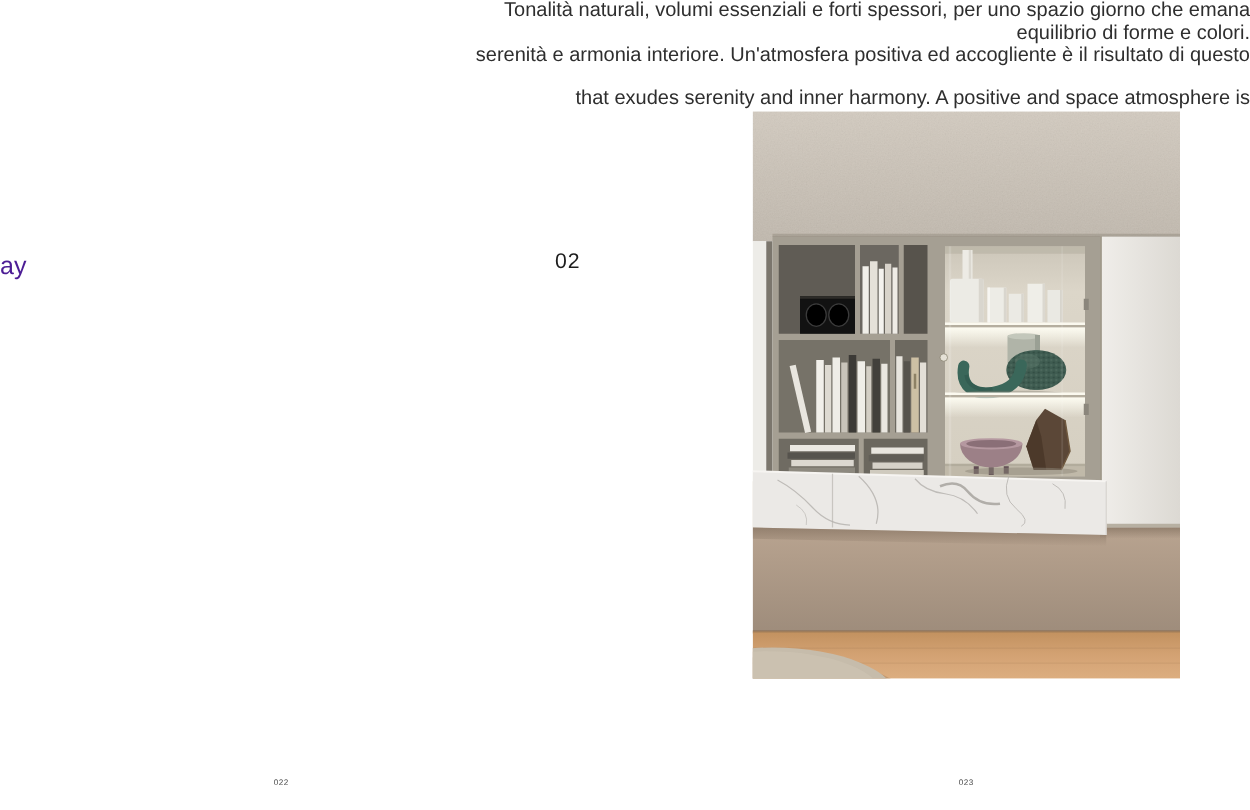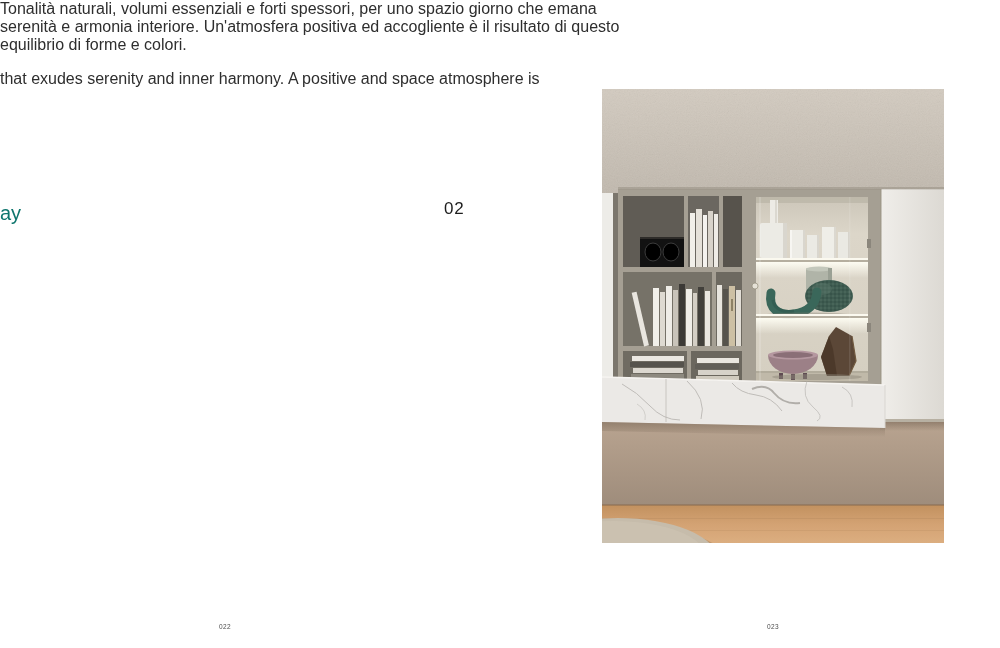--- a/index.html
+++ b/index.html
@@ -1,41 +1,41 @@
 <!DOCTYPE html>
 <html style="--page_bg: #ffffff; --text: #2e2e2e; --upper_wall: #cbc3b8; --lower_wall: #b7a18c; --floor_wood: #d0a173; --unit_frame: #a59f93; --cabinet_interior: #d8d2c5; --marble: #ebe9e6; --side_panel: #e9e7e2; --teal_accent: #3a675a;"><head>
 <meta charset="utf-8">
 <style>
   html,body { margin:0; padding:0; background:#ffffff; }
   .spread {
     position:relative; width:1000px; height:648px; overflow:hidden;
     background:var(--page_bg,#ffffff);
-    font-family:"Liberation Sans", sans-serif; color:var(--text,#2e2e2e);
+    font-family:"Liberation Sans", sans-serif; color:var(--text,#2e2e2e);text-align:right;
   }
   .para { position:absolute; margin:0; font-size:8.6px; line-height:10.4px; letter-spacing:0.05px; }
   .para-it { left:65px; top:13px; }
   .para-en { left:110px; top:58px; }
-  .edge-word { position:absolute; left:0px; top:202px; font-size:20px; color:#0f766e; }
+  .edge-word { position:absolute; left:0px; top:202px; font-size:20px; color:#4c1d95; }
   .section-number { position:absolute; left:444px; top:199px; font-size:17px; letter-spacing:0.8px; color:#1d1d1d; }
   .folio { position:absolute; top:623px; font-size:6.5px; letter-spacing:0.4px; color:#4c4c4c; }
   .folio-left { left:219px; }
   .folio-right { left:767px; }
   .photo { position:absolute; left:602px; top:89px; width:342px; height:454px; margin:0; overflow:hidden; }
   .photo svg { display:block; width:342px; height:454px; }
 </style>
 </head>
 <body>
 
 <div class="spread">
 
   <p class="para para-it">
     </p>
     <div>Tonalità naturali, volumi essenziali e forti spessori, per uno spazio giorno che emana</div>
+    <div>equilibrio di forme e colori.</div>
     <div>serenità e armonia interiore. Un'atmosfera positiva ed accogliente è il risultato di questo</div>
-    <div>equilibrio di forme e colori.</div>
   <p></p>
 
   <p class="para para-en">
     </p>
     <div>that exudes serenity and inner harmony. A positive and space atmosphere is</div>
   <p></p>
 
   <div class="edge-word">ay</div>
 
   <div class="section-number">02</div>

